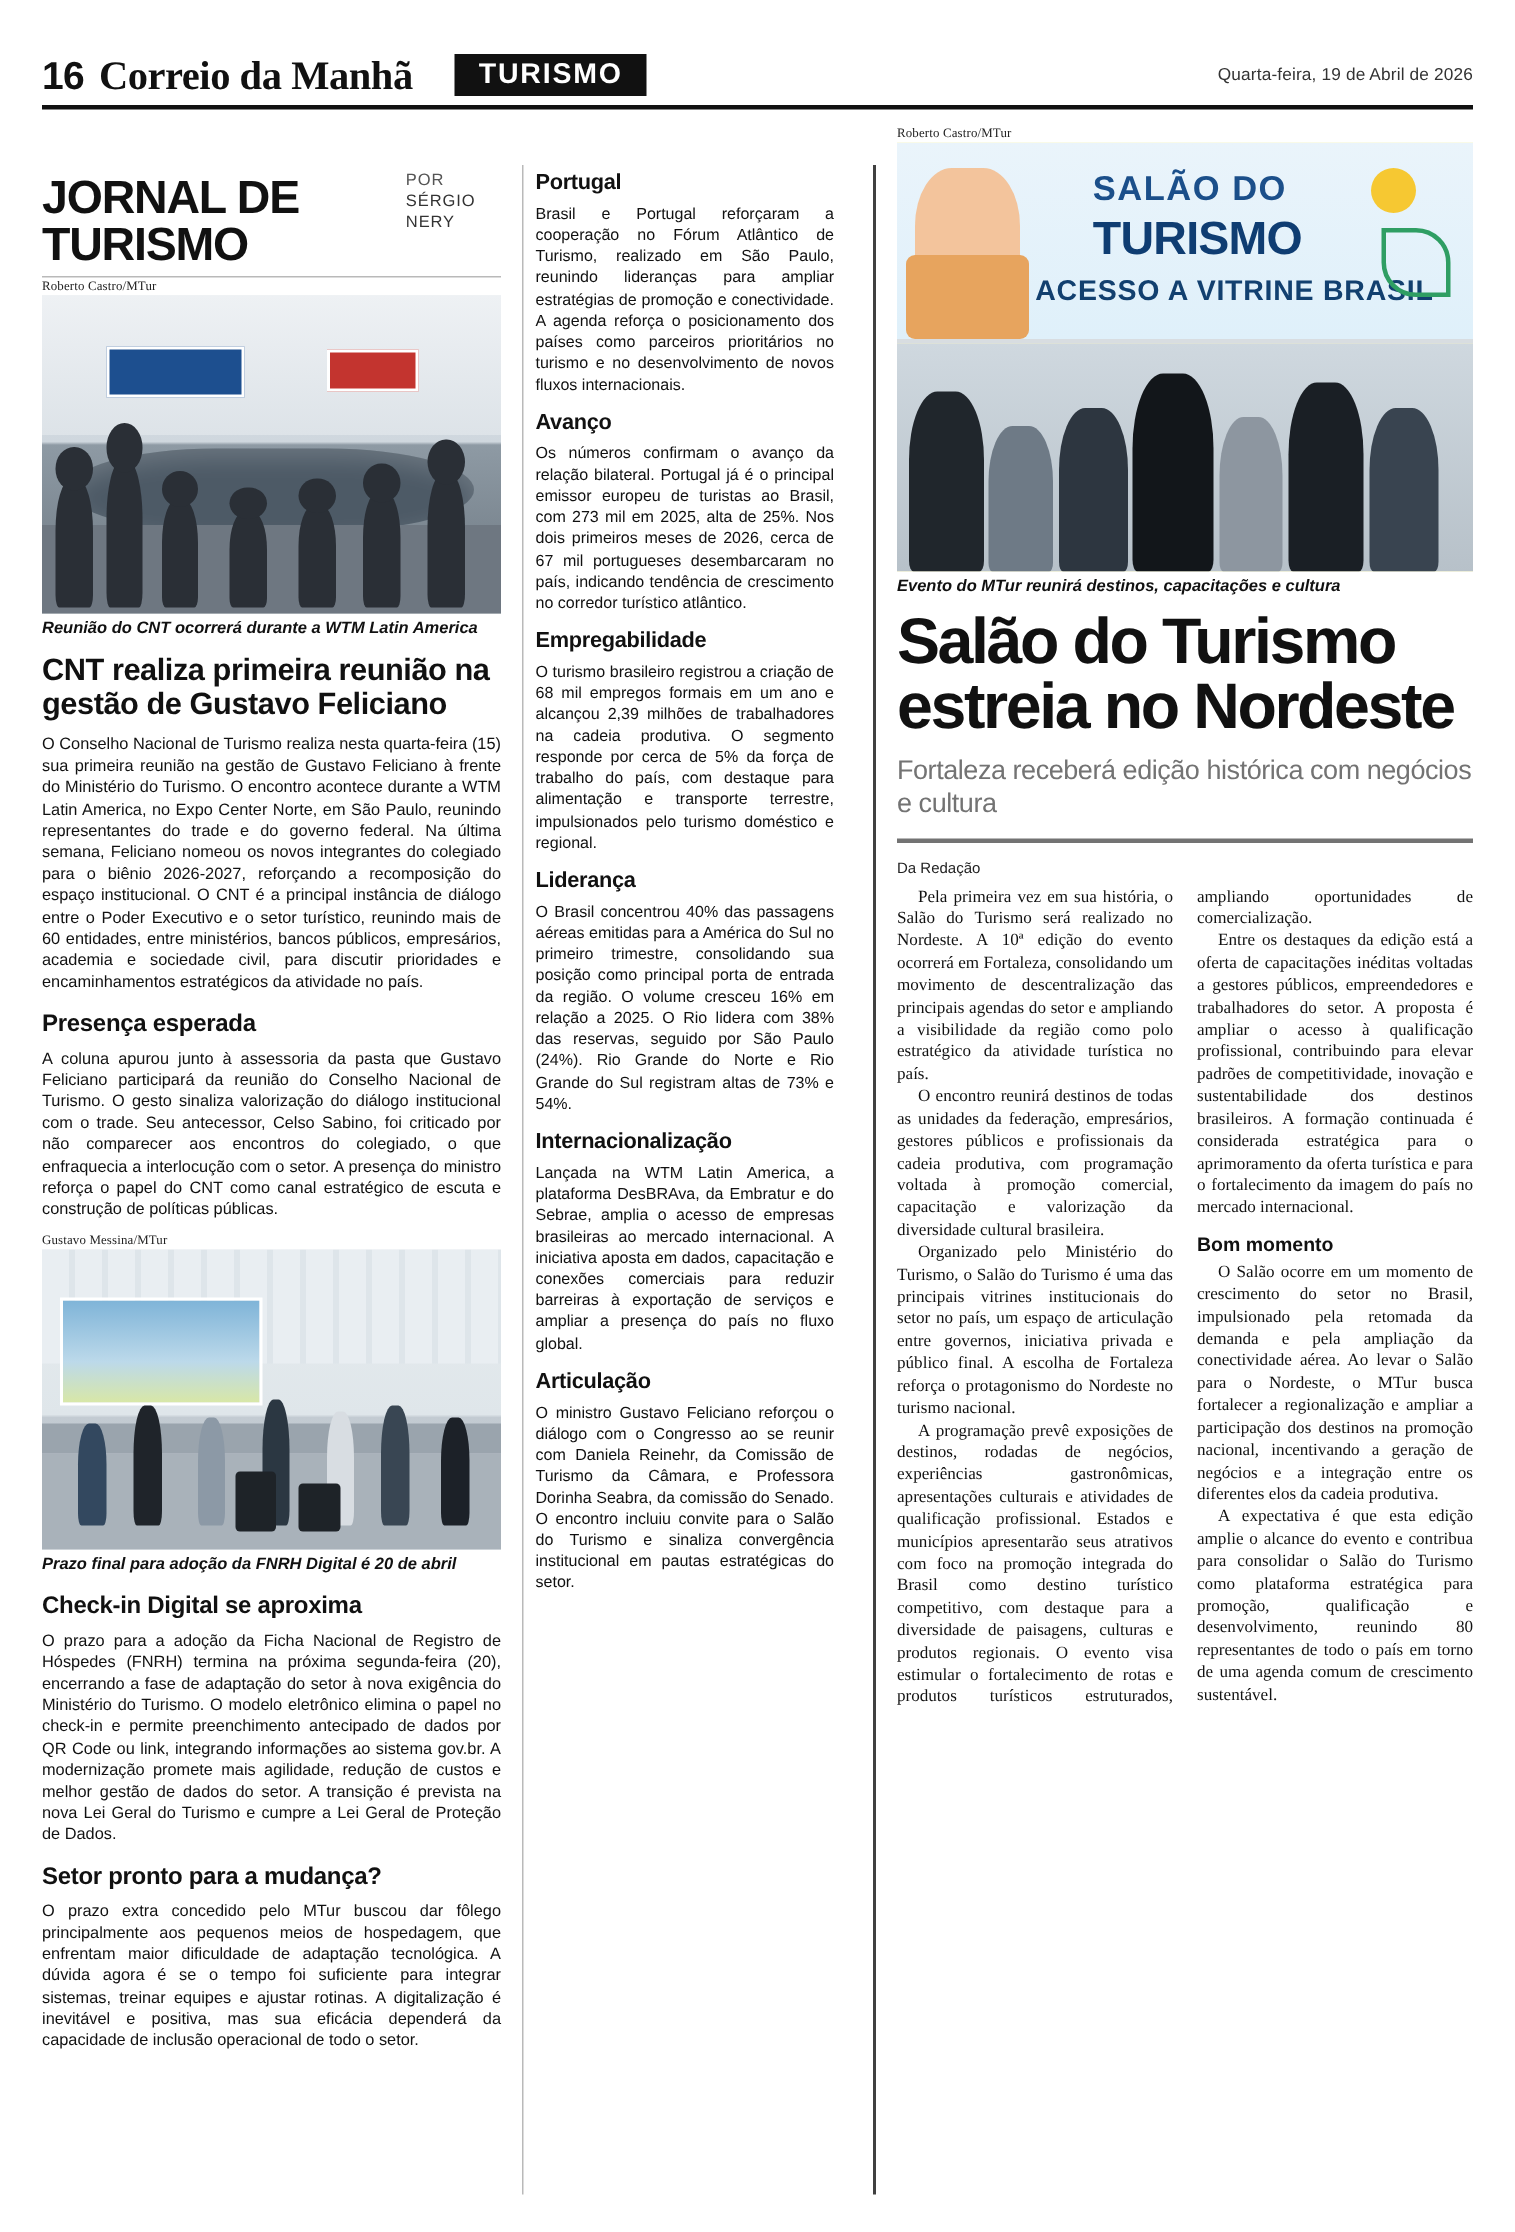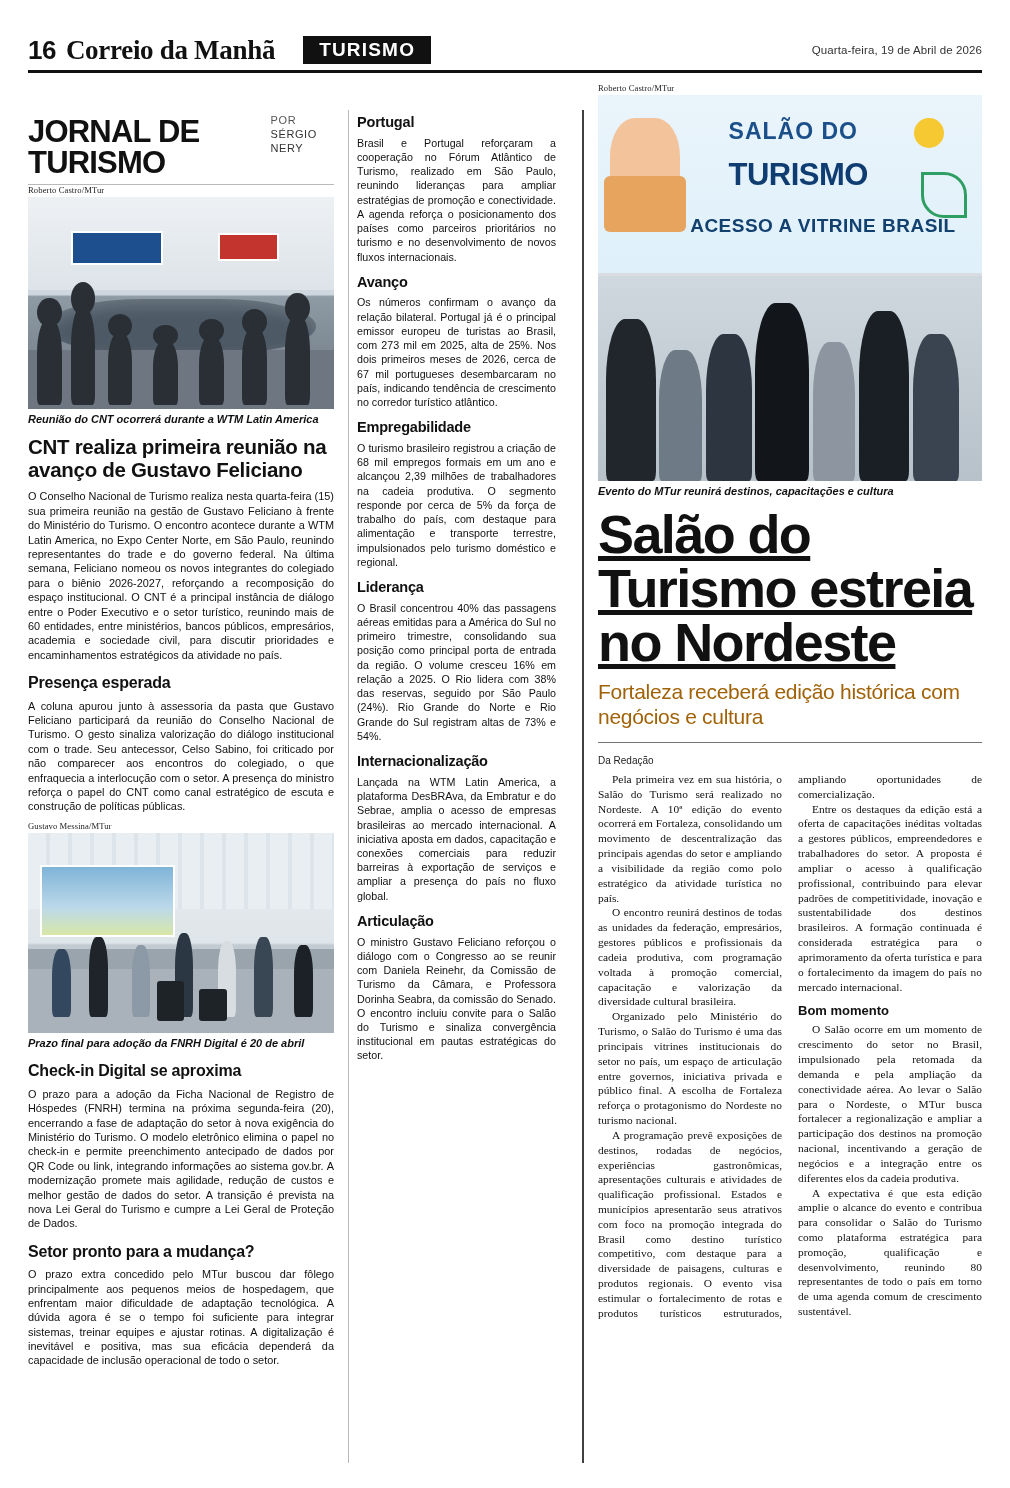--- a/index.html
+++ b/index.html
@@ -154,35 +154,34 @@
     font-size: 14.5px;
     margin: 10px 0 5px 0;
   }
   .col-b p.body {
     font-size: 10.7px;
     line-height: 1.33;
   }
 
   
   .big-head {
-    font-size: 54px;
+    font-size: 43px;
     font-weight: bold;
     line-height: 1.0;
     letter-spacing: -1.6px;
     margin: 6px 0 10px 0;
-    text-decoration: underline;
   }
   .big-deck {
-    font-size: 21px;
+    font-size: 18px;
     line-height: 1.22;
-    color: #a16207;
+    color: #737373;
     letter-spacing: -0.3px;
     margin: 0 0 12px 0;
     padding-bottom: 12px;
-    border-bottom: 1px solid #737373;
+    border-bottom: 3px solid #737373;
   }
   .redacao {
     font-size: 10px;
     color: #222;
     margin-bottom: 6px;
   }
   .two-col {
     column-count: 2;
     column-gap: 16px;
     column-rule: 0px;
@@ -264,21 +263,21 @@
   }
   .ph-airport .lug {
     position:absolute; bottom:6%; width:9%; height:20%;
     background:#1e2328; border-radius:3px;
   }
   .ph-airport .pp {
     position:absolute; bottom:8%; width:6%; height:34%;
     border-radius:40% 40% 12% 12%;
   }
 
-  .ph-salao { height: 386px; background:#fef9c3; }
+  .ph-salao { height: 286px; background:#fef9c3; }
   .ph-salao .banner-top {
     position:absolute; left:0; top:0; width:100%; height:47%;
     background: linear-gradient(#eaf4fb 0%, #dff0fa 100%);
     border-bottom: 3px solid #d8dde1;
   }
   .ph-salao .sun {
     position:absolute; right:10%; top:6%; width:30px; height:30px;
     background:#f6c832; border-radius:50%;
   }
   .ph-salao .bannertext1 {
@@ -368,21 +367,21 @@
             <div class="person" style="left:70%;height:36%;">
                 <span class="head"></span>
               </div>
             <div class="person" style="left:84%;height:42%;">
                 <span class="head"></span>
               </div>
           </div>
         </div>
         <div class="caption">Reunião do CNT ocorrerá durante a WTM Latin America</div>
 
-        <h2 class="story-head">CNT realiza primeira reunião na avanço de Gustavo Feliciano</h2>
+        <h2 class="story-head">CNT realiza primeira reunião na gestão de Gustavo Feliciano</h2>
         <p class="body">O Conselho Nacional de Turismo realiza nesta quarta-feira (15) sua primeira reunião na gestão de Gustavo Feliciano à frente do Ministério do Turismo. O encontro acontece durante a WTM Latin America, no Expo Center Norte, em São Paulo, reunindo representantes do trade e do governo federal. Na última semana, Feliciano nomeou os novos integrantes do colegiado para o biênio 2026-2027, reforçando a recomposição do espaço institucional. O CNT é a principal instância de diálogo entre o Poder Executivo e o setor turístico, reunindo mais de 60 entidades, entre ministérios, bancos públicos, empresários, academia e sociedade civil, para discutir prioridades e encaminhamentos estratégicos da atividade no país.</p>
 
         <h3 class="sub-head">Presença esperada</h3>
         <p class="body">A coluna apurou junto à assessoria da pasta que Gustavo Feliciano participará da reunião do Conselho Nacional de Turismo. O gesto sinaliza valorização do diálogo institucional com o trade. Seu antecessor, Celso Sabino, foi criticado por não comparecer aos encontros do colegiado, o que enfraquecia a interlocução com o setor. A presença do ministro reforça o papel do CNT como canal estratégico de escuta e construção de políticas públicas.</p>
 
         <div class="credit">Gustavo Messina/MTur</div>
         <div class="photo ph-airport">
           <div class="inner">
             <div class="ceiling"></div>
             <div class="mural"></div>

